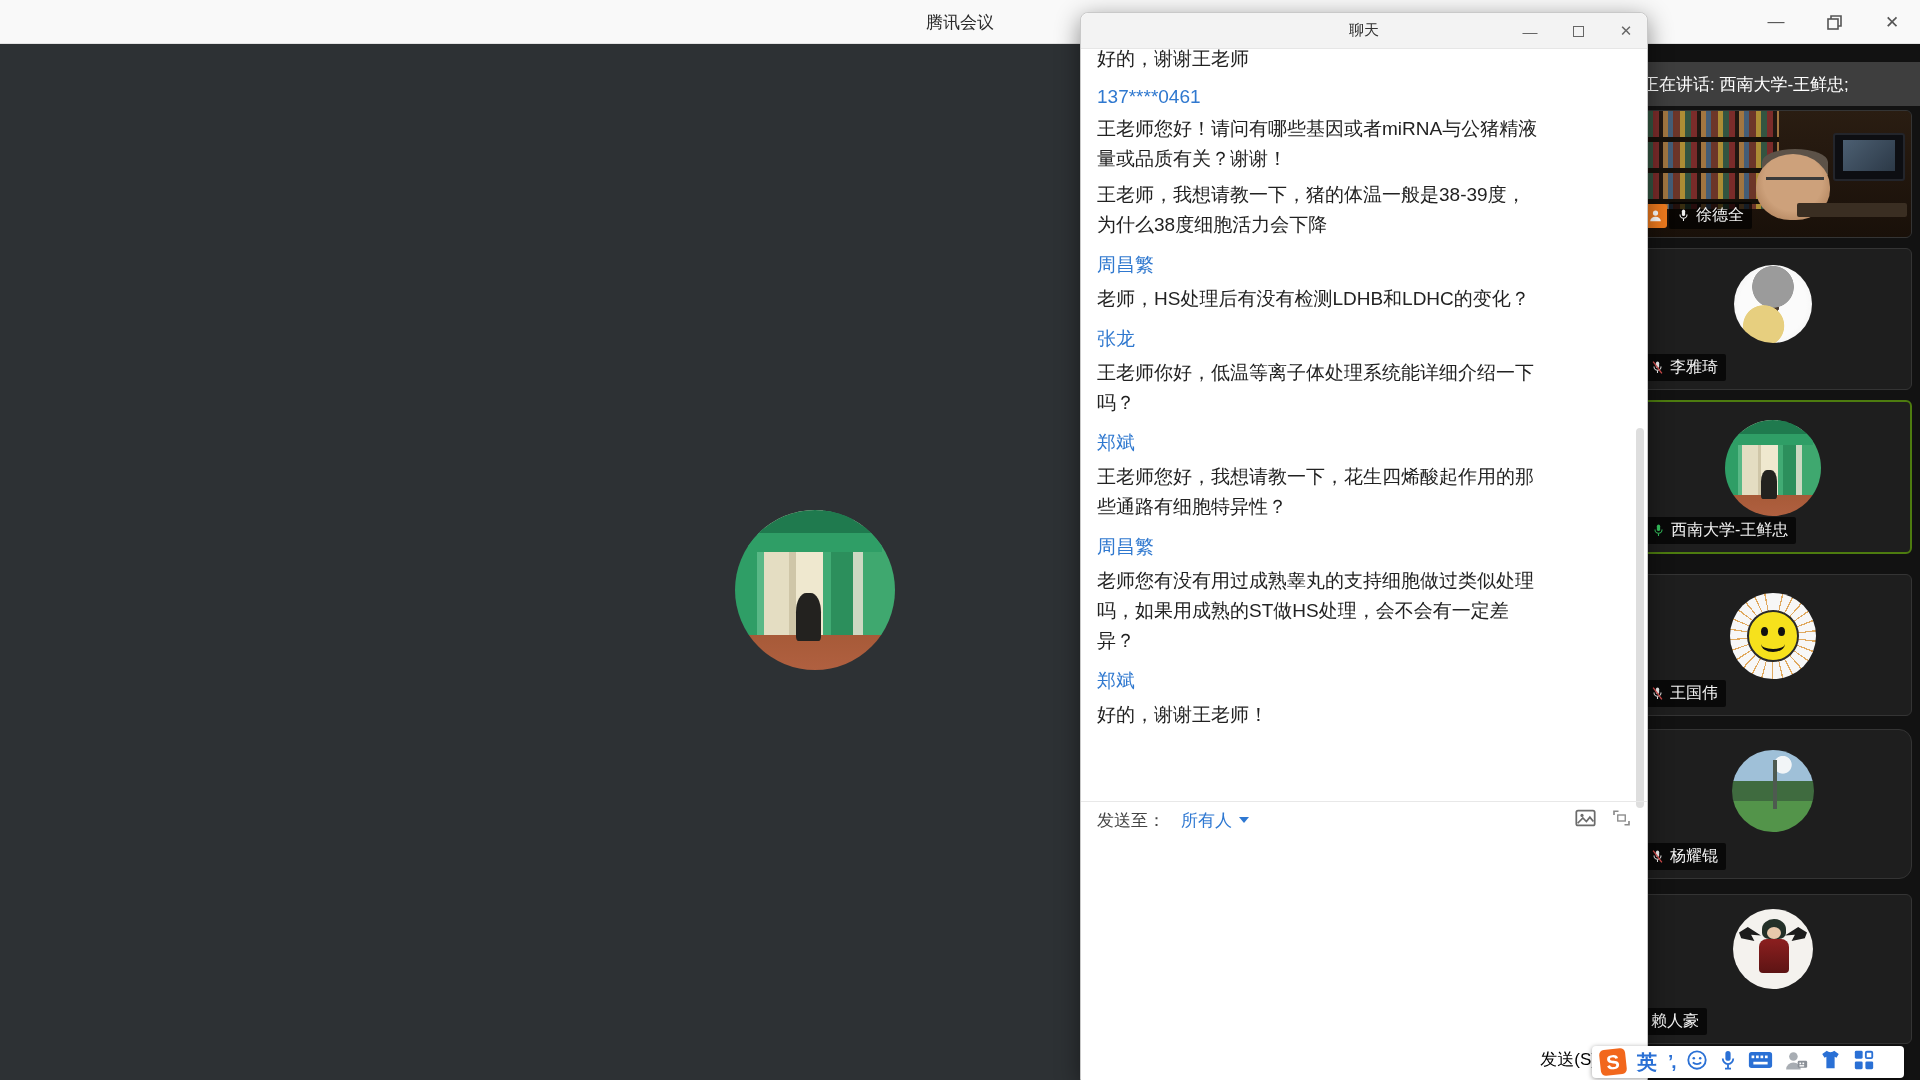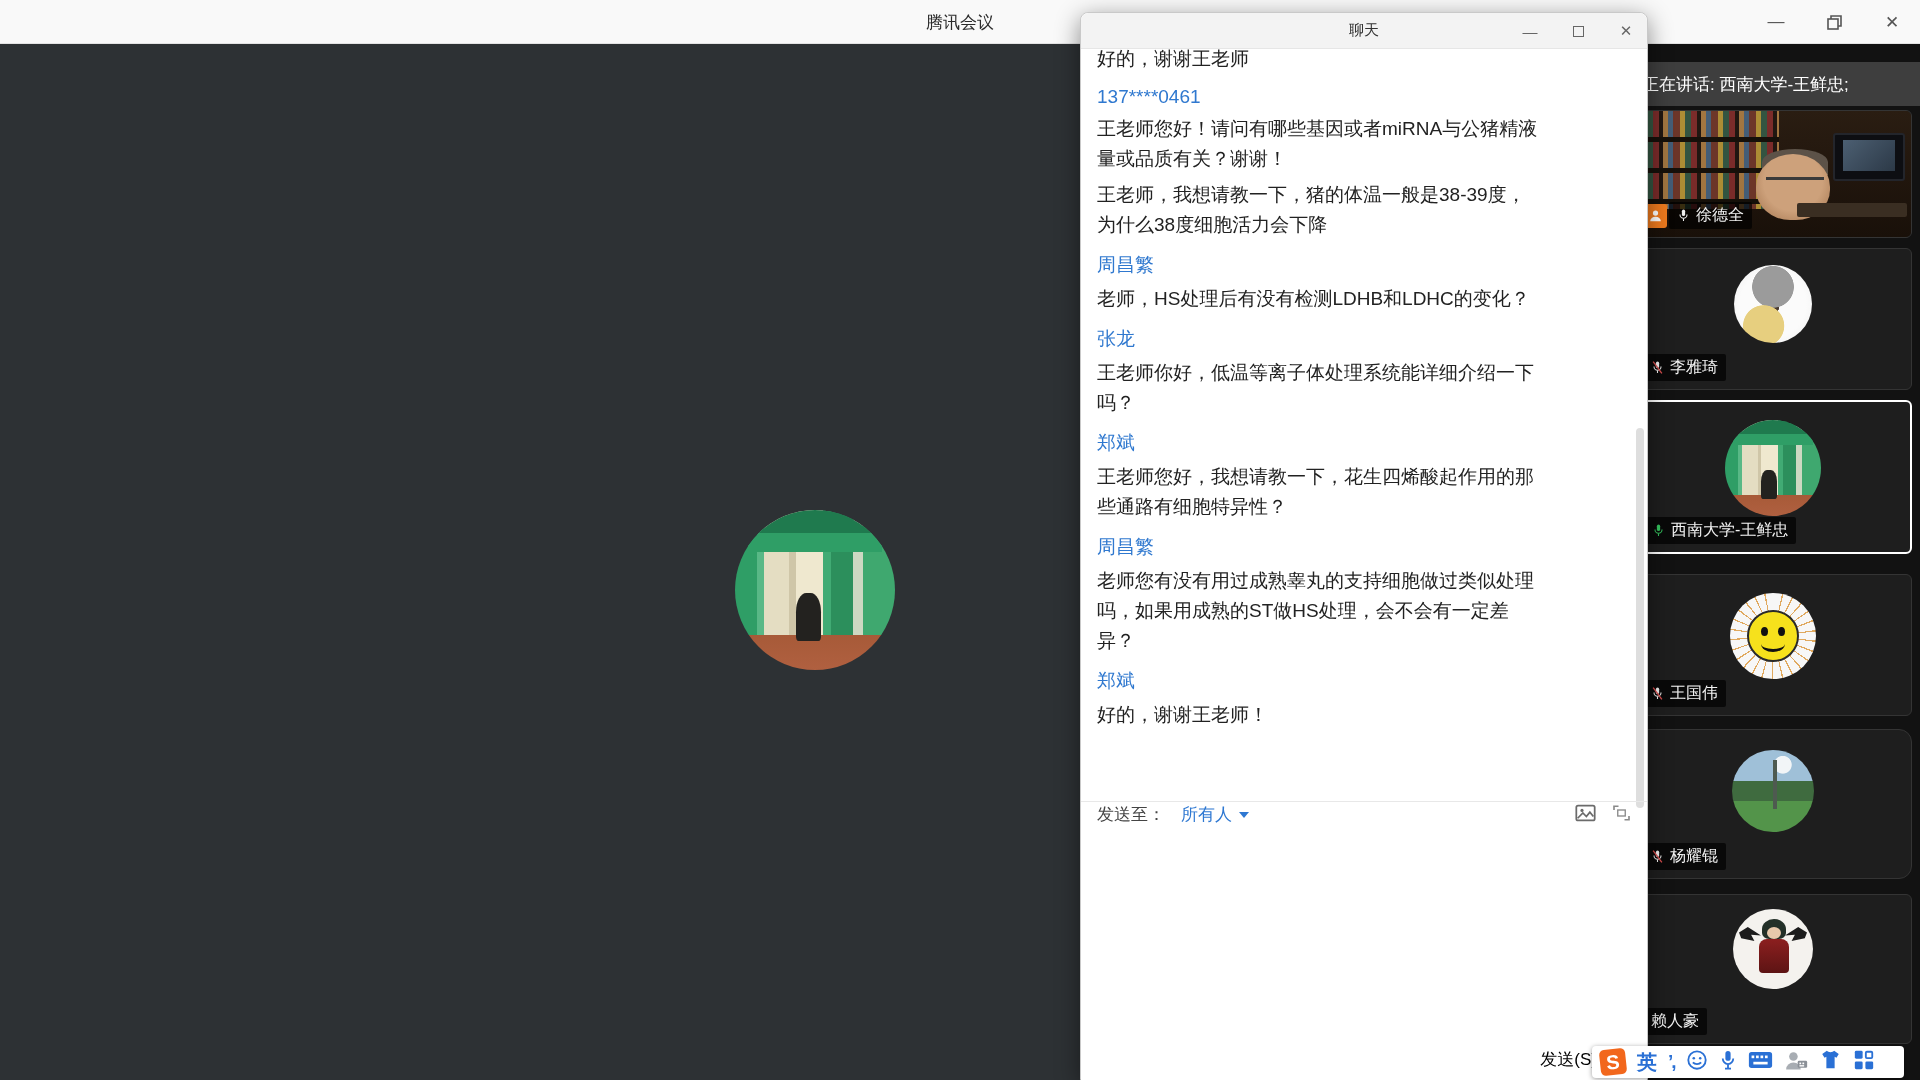--- a/index.html
+++ b/index.html
@@ -48,21 +48,21 @@
   .chat-msgs { position:absolute; left:0; top:36px; width:490px; height:752px; overflow:hidden;
           padding:0 30px 0 16px; }
   .msg-text { font-size:19px; line-height:30px; color:#222; margin-top:6px; }
   .msg-text.first { margin-top:-5px; }
   .msg-sender { font-size:19px; color:#2f78cf; margin-top:12px; }
   .msg-time { text-align:center; color:#b8b8b8; font-size:17px; margin-top:14px; margin-bottom:6px; }
   .chat-scrollthumb { position:absolute; right:3px; top:415px; width:8px; height:380px;
           background:#dedede; border-radius:4px; }
 
   .chat-sendrow { position:absolute; left:0; top:788px; width:566px; height:37px;
-          border-top:1px solid #e8e8e8; display:flex; align-items:flex-end; padding:12px 16px; }
+          border-top:1px solid #e8e8e8; display:flex; align-items:center; padding:12px 16px; }
   .sendto-label { font-size:17px; color:#444; }
   .audience { font-size:17px; color:#2e78d2; margin-left:16px; display:flex; align-items:center; gap:7px; }
   .caret-down { width:0; height:0; border-left:5px solid transparent; border-right:5px solid transparent;
           border-top:6px solid #2e78d2; display:inline-block; }
   .sendrow-icons { margin-left:auto; display:flex; gap:16px; align-items:center; }
 
   .chat-input { position:absolute; left:0; top:825px; width:566px; height:243px; background:#fff; }
   .send-btn { position:absolute; right:50px; bottom:8px; font-size:17px; color:#000000; }
 
   
@@ -78,21 +78,21 @@
         border-radius:6px; overflow:hidden; }
   .thumb .label { position:absolute; left:8px; bottom:8px; display:flex; align-items:center;justify-content:space-between; }
   .thumb .label .dark { background:rgba(0,0,0,.68); display:flex; align-items:center; gap:6px;
         padding:3px 8px; border-radius:2px; }
   .thumb .label .nm { color:#f2f2f2; font-size:16px; white-space:nowrap; }
   .badge-orange { width:24px; height:24px; background:#ee7a1e; border-radius:3px;
         display:flex; align-items:center; justify-content:center; margin-right:2px; }
 
   .t-xudequan   { top:110px; height:128px; }
   .t-liyaqi     { top:248px; height:142px; }
-  .t-wangxz     { top:400px; height:154px; border:2px solid #ffffff; }
+  .t-wangxz     { top:400px; height:154px; border:2px solid #4d7c0f; }
   .t-wangguowei { top:574px; height:142px; }
   .t-yangyaokun { top:729px; height:150px;border-radius:13px; }
   .t-lairenhao  { top:894px; height:150px; }
 
   .avatar-circ { position:absolute; left:50%; transform:translateX(-50%); border-radius:50%; }
 
   
   .photo-bg { position:absolute; inset:0; background:linear-gradient(180deg,#2a1d12,#191009); }
   .bookshelf { position:absolute; left:0; top:0; width:52%; height:78%;
         background:

